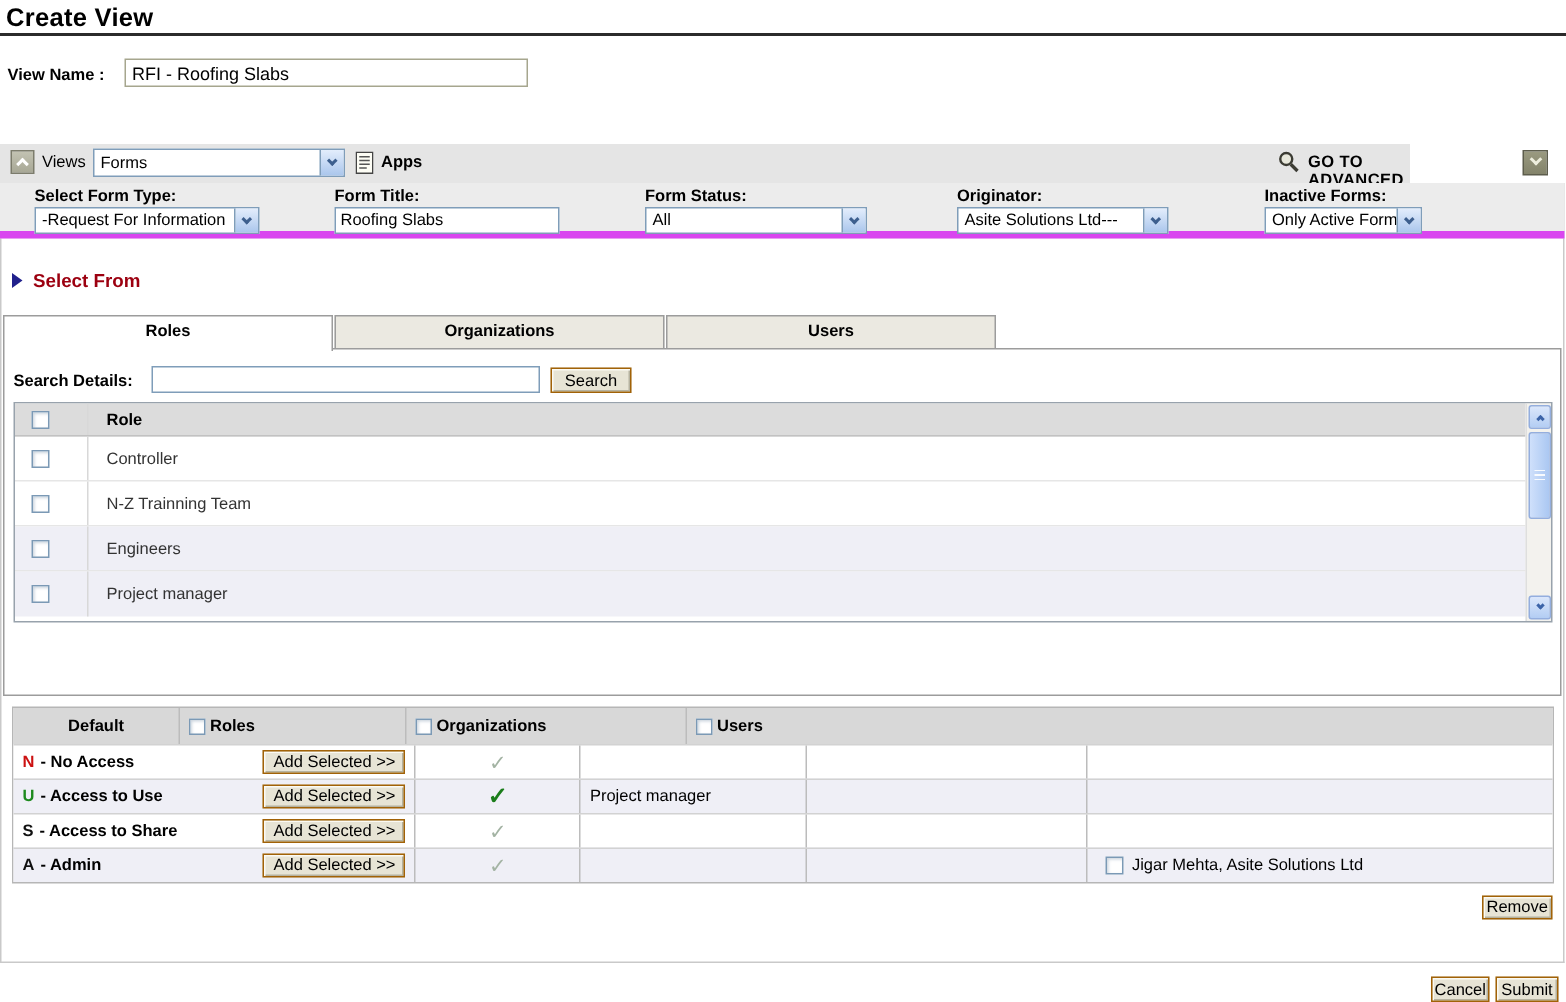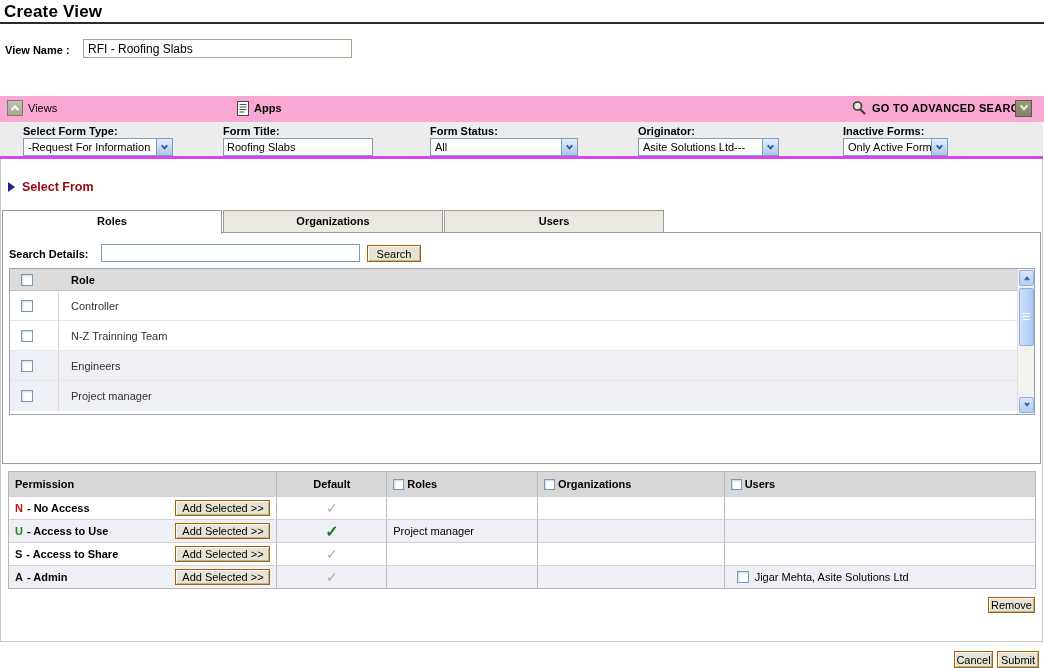--- a/index.html
+++ b/index.html
@@ -8,39 +8,39 @@
   .abs { position:absolute; }
 
   
   .title { left:4px; top:2px; font-size:17px; font-weight:bold; letter-spacing:.2px; }
   .title-rule { left:0; top:22px; width:1044px; height:2px; background:#2b2b2b; }
   .vn-label { left:5px; top:44px; font-weight:bold; }
   .vn-input { left:83px; top:39px; width:269px; height:19px; border:1px solid #a6a68e;
               font-family:"Liberation Sans",sans-serif; font-weight:normal; font-size:12px; padding:0 4px; }
 
   
-  .toolbar { left:0; top:96px; width:1044px; height:26px; background:#f9a8d4; }
+  .toolbar { left:0; top:96px; width:940px; height:26px; background:#e5e5e5; }
   .sq-btn { position:absolute; width:16px; height:16px; border:1px solid #7c7c6c;
             background:linear-gradient(#c2c2b2,#a8a896); display:flex; align-items:center; justify-content:center; cursor:pointer; }
   .chev { display:inline-block; width:6px; height:6px; border-style:solid; border-width:2px 2px 0 0; border-color:#fff; }
   .chev-up { transform:rotate(-45deg) translate(-1px,1px); }
   .chev-dn { transform:rotate(135deg) translate(-2px,2px); }
   .tb-text { position:absolute; top:6px; }
   .xpselect { position:absolute; height:19px; border:1px solid #7f9db9; background:#fff; display:flex; align-items:center; cursor:pointer; }
   .xpselect .txt { flex:1; padding:0 4px; white-space:nowrap; overflow:hidden; }
   .xpselect .dd { width:16px; align-self:stretch; border-left:1px solid #7f9db9;
                   background:linear-gradient(#e3edfc,#aac6ec); display:flex; align-items:center; justify-content:center; }
   .xpselect .dd .chev { width:5px; height:5px; border-width:2px 2px 0 0; border-color:#3d5f8e; transform:rotate(135deg) translate(-1px,1px); }
   .adv-label { font-weight:bold; letter-spacing:.3px; }
   .adv-btn { background:linear-gradient(#9a9a80,#83836a); border-color:#5d5d4c; }
   .adv-btn .chev { border-color:#eeeedd; }
 
   
   .outer-box { left:0; top:122px; width:1043px; height:520px; border:1px solid #c9c9c9; border-top:none; }
-  .filterbar { left:0; top:122px; width:1043px; height:37px; background:#ececec; border-bottom:3px solid #d946ef; }
+  .filterbar { left:0; top:122px; width:1043px; height:37px; background:#ececec; border-bottom:5px solid #d946ef; }
   .flabel { position:absolute; top:3px; font-weight:bold; }
   .ftext { position:absolute; top:16px; height:18px; border:1px solid #7f9db9; padding:0 3px;
            font-family:"Liberation Sans",sans-serif; font-size:11px; }
 
   
   .sect-head { display:flex; align-items:center; gap:7px; }
   .tri { width:0; height:0; border-left:7px solid #21218c; border-top:5px solid transparent; border-bottom:5px solid transparent; }
   .sect-head b { color:#9c0010; font-size:12.5px; }
 
   
@@ -112,20 +112,26 @@
   <div class="abs title-rule"></div>
 
   <div class="abs vn-label">View Name :</div>
   <input class="abs vn-input" value="RFI - Roofing Slabs" style="">
 
   <div class="abs toolbar">
     <span class="sq-btn" style="left:7px; top:4px;">
       <span class="chev chev-up"></span>
     </span>
     <span class="tb-text" style="left:28px;">Views</span>
+    <div class="xpselect" style="left:62px; top:3px; width:168px;">
+      <span class="txt">Forms</span>
+      <span class="dd">
+          <span class="chev"></span>
+        </span>
+    </div>
     <span class="abs" style="left:237px; top:5px;">
       <svg class="doc-icon" width="12" height="15" viewBox="0 0 12 15">
         <rect x="0.5" y="0.5" width="11" height="14" fill="#fdfdf5" stroke="#444"></rect>
         <line x1="2.5" y1="3.5" x2="9.5" y2="3.5" stroke="#555"></line>
         <line x1="2.5" y1="6" x2="9.5" y2="6" stroke="#555"></line>
         <line x1="2.5" y1="8.5" x2="9.5" y2="8.5" stroke="#555"></line>
         <line x1="2.5" y1="11" x2="7.5" y2="11" stroke="#555"></line>
       </svg>
     </span>
     <span class="tb-text" style="left:254px; font-weight:bold;">Apps</span>
@@ -246,21 +252,20 @@
     </div>
   </div>
 
   <div class="abs sect-head" style="left:8px; top:441px;">
     <span class="tri"></span>
     <b>Set permissions</b>
   </div>
 
   <div class="abs ptable">
     <div class="prow phead">
-      <div class="pc c1">Permission</div>
       <div class="pc c2">Default</div>
       <div class="pc c3">
         <span class="cb"></span>
         <span>Roles</span>
       </div>
       <div class="pc c4">
         <span class="cb"></span>
         <span>Organizations</span>
       </div>
       <div class="pc c5">

